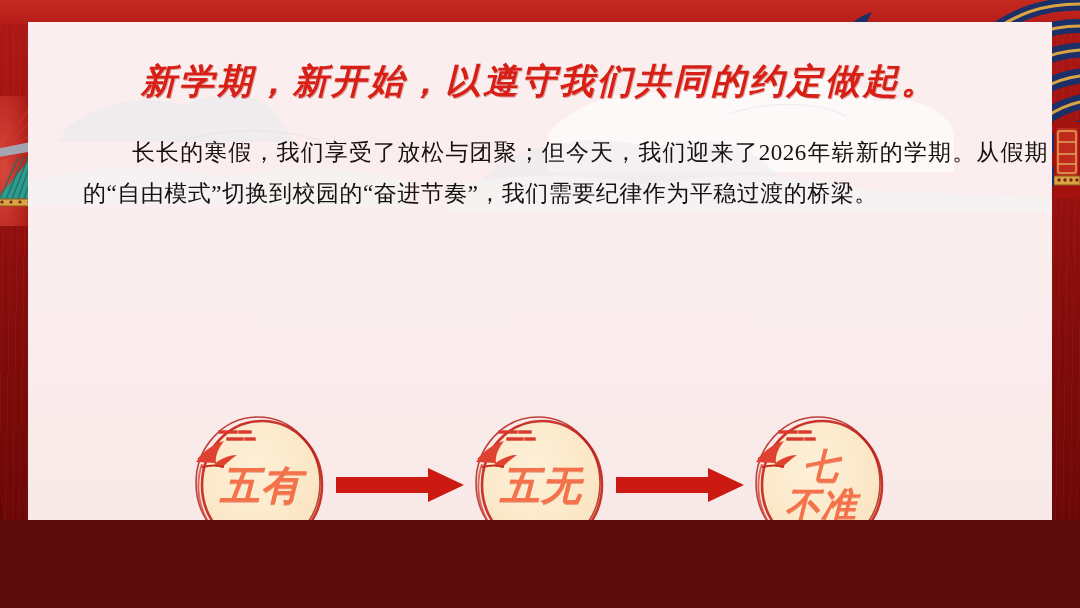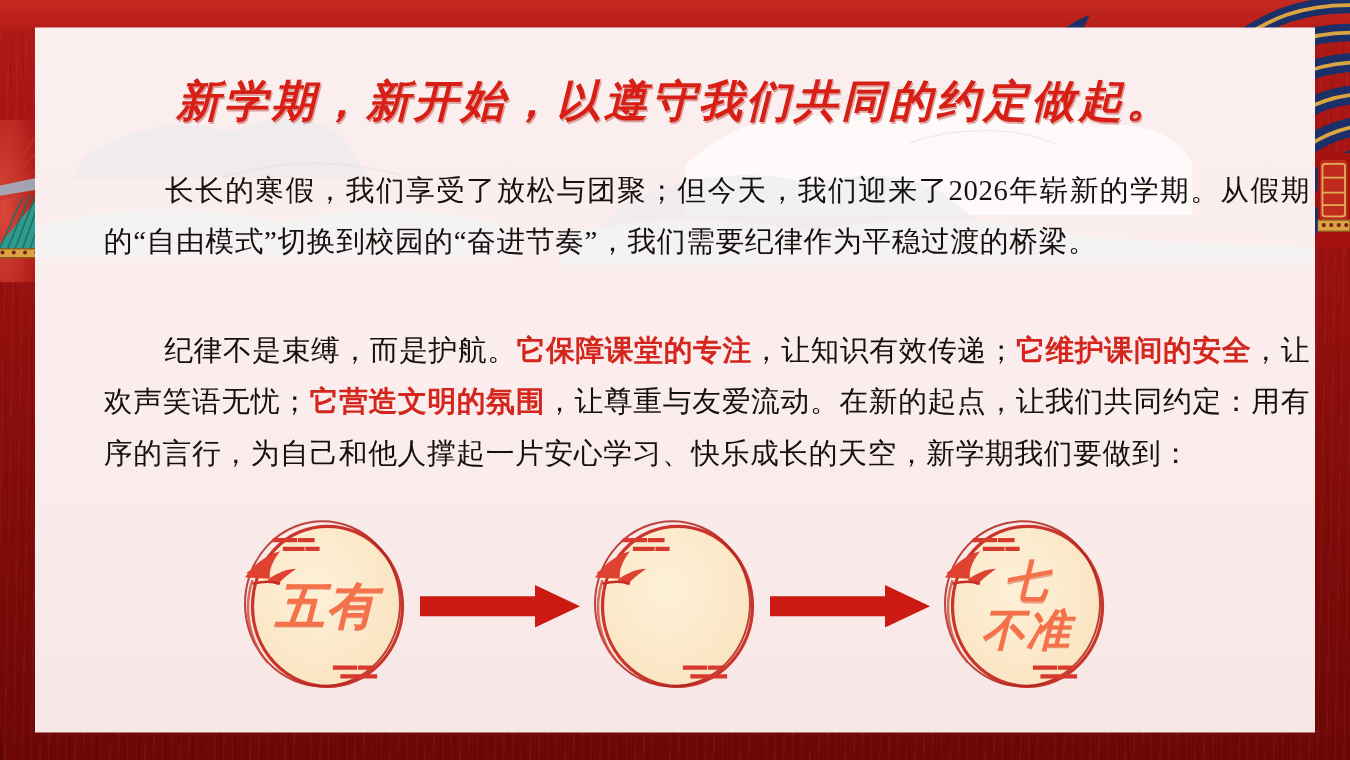--- a/index.html
+++ b/index.html
@@ -3,21 +3,21 @@
 <meta charset="utf-8">
 <style>
   html, body {
     margin: 0;
     padding: 0;
     background: #5d0c0c;
   }
   #stage {
     position: relative;
     width: 1080px;
-    height: 608px;
+    height: 520px;
     overflow: hidden;
     font-family: "Liberation Serif", "DejaVu Serif", serif;
     background: #9c1313;
   }
 
   
   .bg-red {
     position: absolute;
     inset: 0;
     background:
@@ -291,21 +291,20 @@
           <path d="M640 58 C680 44 724 44 756 58"></path>
           <path d="M700 92 C742 78 790 80 818 94"></path>
         </g>
       </svg>
     </div>
 
     <div class="title">新学期，新开始，以遵守我们共同的约定做起。</div>
 
     <div class="body-text" id="para1"><span class="indent"></span><span>长长的寒假，我们享受了放松与团聚；但今天，我们迎来了2026年崭新的学期。从假期的“自由模式”切换到校园的“奋进节奏”，我们需要纪律作为平稳过渡的桥梁。</span></div>
 
-    <div class="body-text" id="para2"><span class="indent"></span><span>纪律不是束缚，而是护航。</span><span class="hl">它保障课堂的专注</span><span>，让知识有效传递；</span><span class="hl">它维护课间的安全</span><span>，让欢声笑语无忧；</span><span class="hl">它营造文明的氛围</span><span>，让尊重与友爱流动。在新的起点，让我们共同约定：用有序的言行，为自己和他人撑起一片安心学习、快乐成长的天空，新学期我们要做到：</span></div>
   </div>
 
   <div class="badge-row" id="badge-row">
       <div class="badge">
         <div class="badge-disc"></div>
         <div class="badge-ring">
           <svg width="152" height="145" viewBox="0 0 152 145">
     <g fill="none">
       <ellipse cx="78" cy="73" rx="60" ry="64" stroke="#c9352c" stroke-width="2.6"></ellipse>
       <ellipse cx="74" cy="71" rx="62" ry="66" stroke="#b3241d" stroke-width="1.6" opacity=".85"></ellipse>
@@ -358,20 +357,23 @@
       <line x1="108" y1="129" x2="116" y2="129"></line>
     </g>
     <g transform="translate(10,28)">
       <path d="M2 22 C10 10 20 4 30 1 C24 9 21 16 22 23 Z" fill="#e04231"></path>
       <path d="M20 24 C28 18 36 15 43 15 C36 20 31 24 28 28 Z" fill="#e04231"></path>
       <path d="M8 27 C16 25 24 25 30 27" stroke="#c52e20" stroke-width="2" fill="none"></path>
       <path d="M4 19 L26 3" stroke="#e04231" stroke-width="2"></path>
     </g>
   </svg>
         </div>
+        <div class="badge-text one-line">
+          <div class="ln">五无</div>
+        </div>
       </div>
       <div class="arrow">
         <svg width="128" height="34" viewBox="0 0 128 34">
     <path d="M0 9 L92 9 L92 0 L128 17 L92 34 L92 25 L0 25 Z" fill="#cc1a13"></path>
   </svg>
       </div>
       <div class="badge">
         <div class="badge-disc"></div>
         <div class="badge-ring">
           <svg width="152" height="145" viewBox="0 0 152 145">

